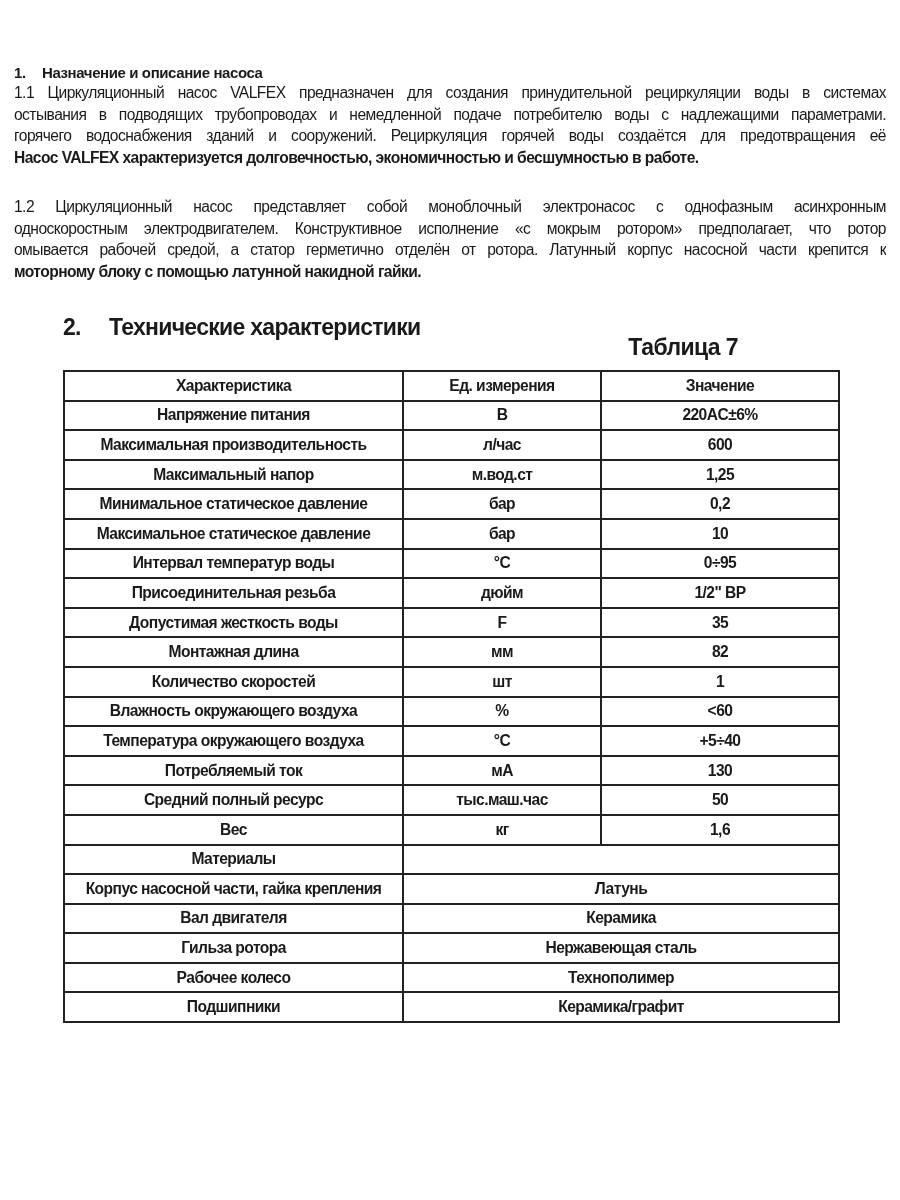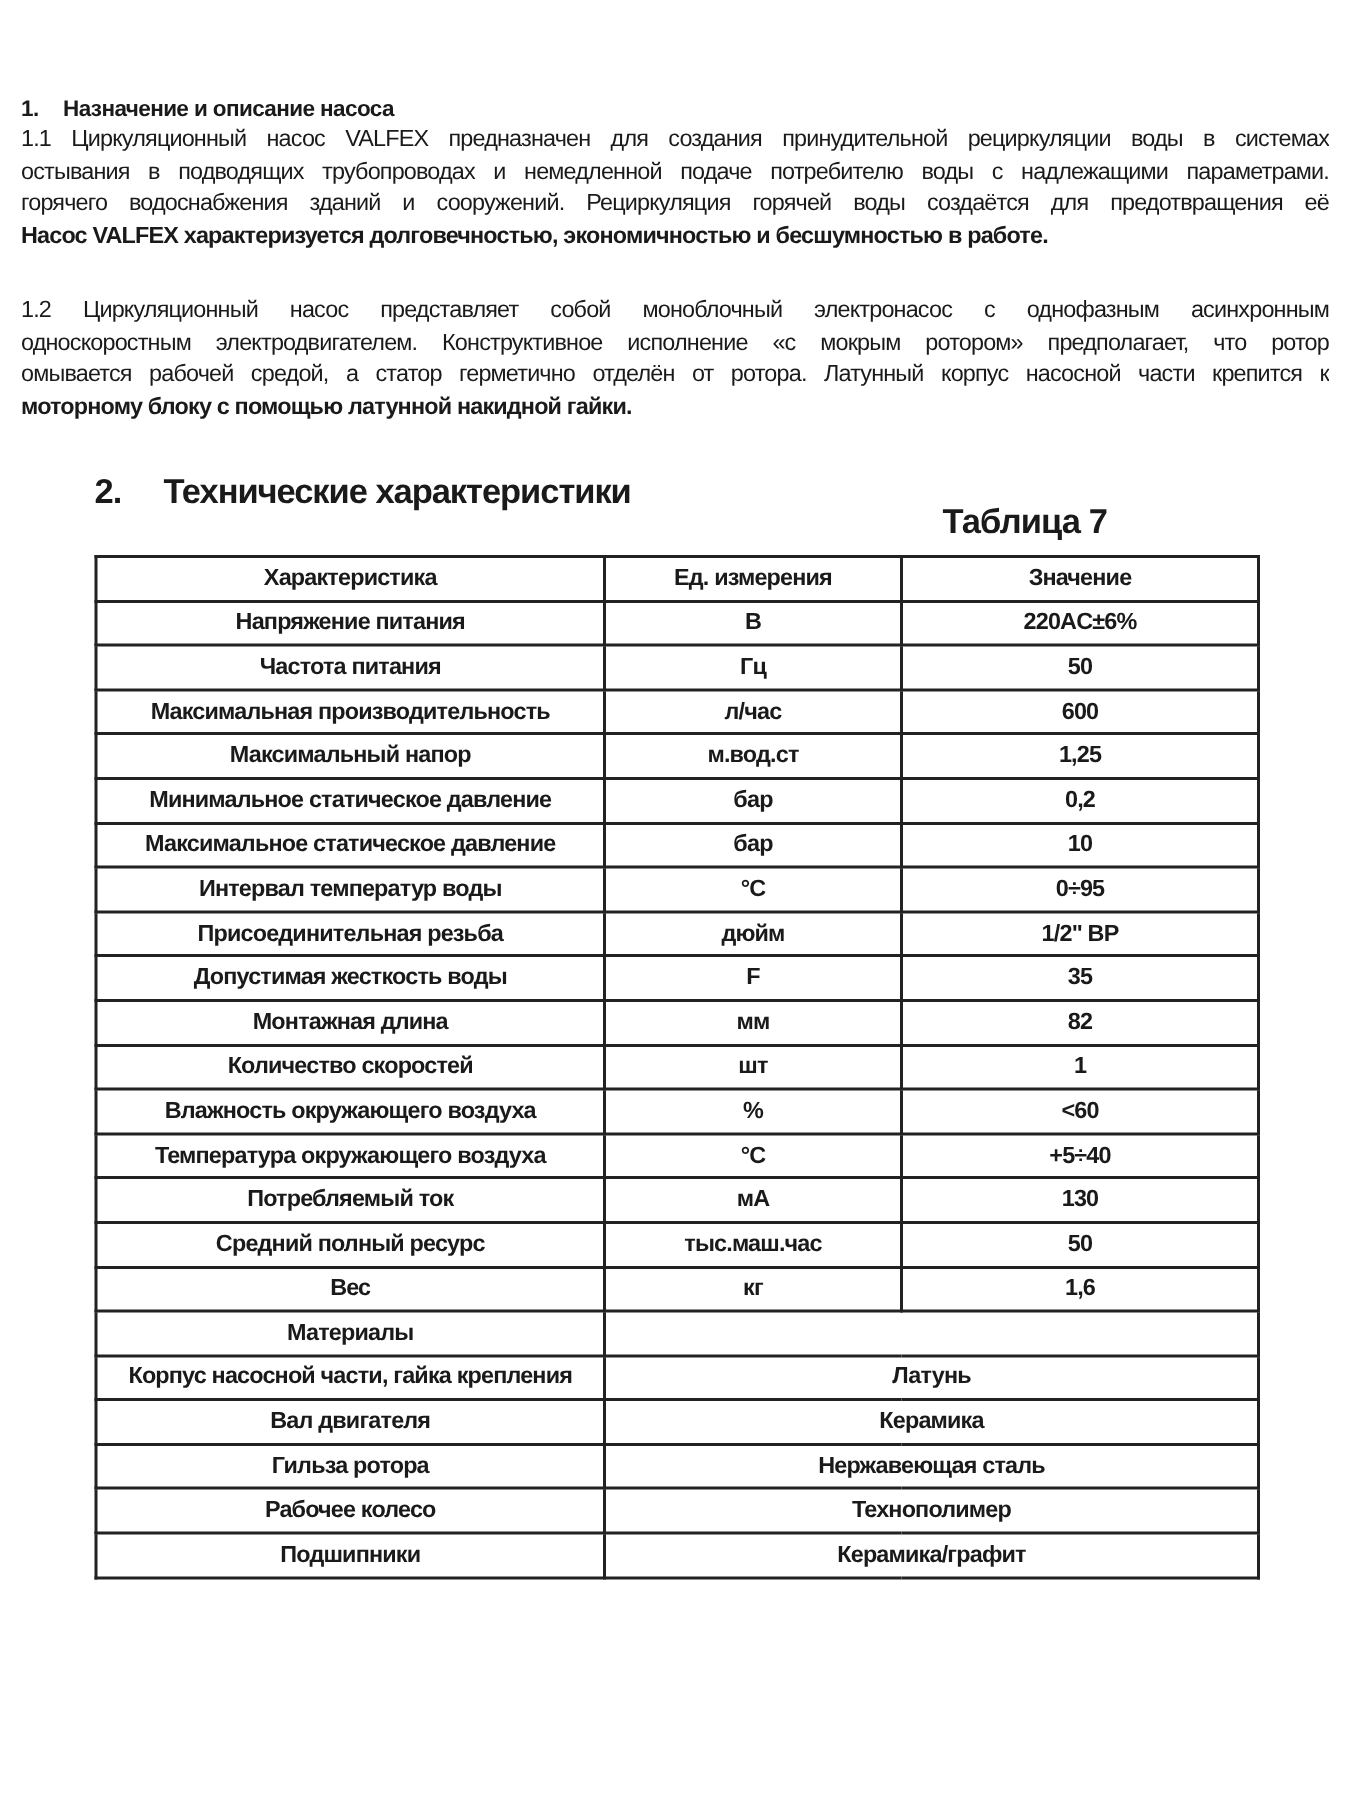--- a/index.html
+++ b/index.html
@@ -64,25 +64,20 @@
     <tbody>
         <tr>
       <td>Характеристика</td>
       <td>Ед. измерения</td>
       <td>Значение</td>
     </tr>
     <tr>
           <td>Напряжение питания</td>
           <td>В</td>
           <td>220AC±6%</td>
-        </tr>
-    <tr>
-          <td>Частота питания</td>
-          <td>Гц</td>
-          <td>50</td>
         </tr>
     <tr>
           <td>Максимальная производительность</td>
           <td>л/час</td>
           <td>600</td>
         </tr>
     <tr>
           <td>Максимальный напор</td>
           <td>м.вод.ст</td>
           <td>1,25</td>

